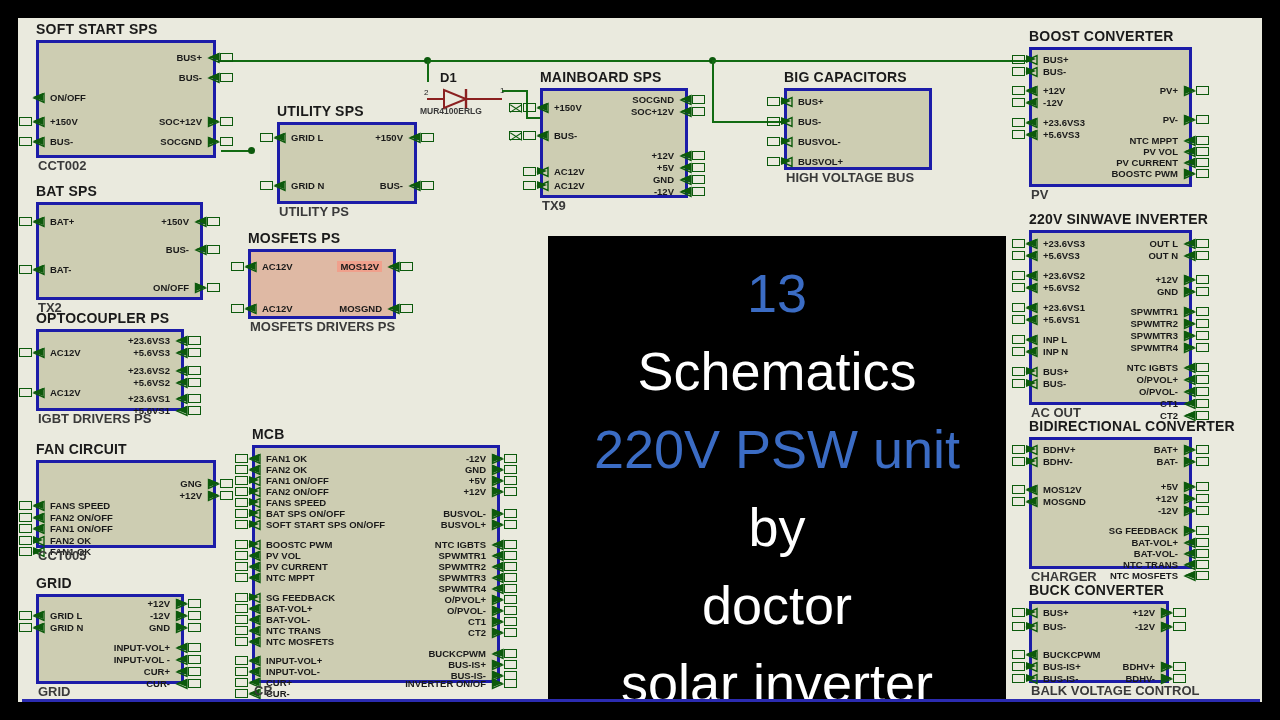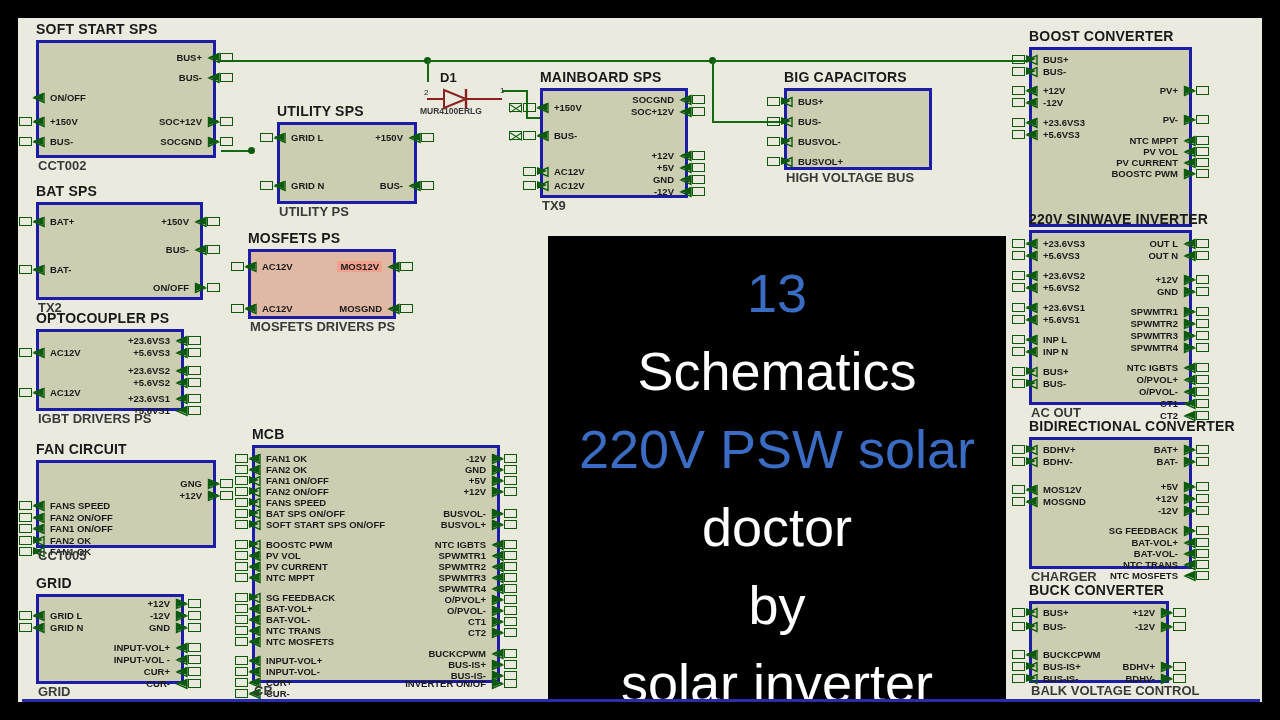--- a/index.html
+++ b/index.html
@@ -1049,21 +1049,21 @@
             <span class="pad"></span>
             <span class="arw" style="left:-3px;">
               <svg width="12" height="10">
                 <polygon points="11,0.5 11,9.5 1,5" fill="none" stroke="#0c5a0c" stroke-width="1.4"></polygon>
               </svg>
             </span>
             <span class="lbl">BUSVOL+</span>
           </div>
           <div class="ref">HIGH VOLTAGE BUS</div>
         </div>
-        <div class="blk" style="left: 1011px; top: 29px; width: 163px; height: 180px;">
+        <div class="blk" style="left: 1011px; top: 29px; width: 163px; height: 140px;">
           <div class="title">BOOST CONVERTER</div>
           <div class="body"></div>
           <div class="pin left" style="top:7px;">
             <span class="pad"></span>
             <span class="arw" style="left:-3px;">
               <svg width="12" height="10">
                 <polygon points="11,0.5 11,9.5 1,5" fill="none" stroke="#0c5a0c" stroke-width="1.4"></polygon>
               </svg>
             </span>
             <span class="lbl">BUS+</span>
@@ -1596,20 +1596,20 @@
             </span>
             <span class="lbl">BDHV-</span>
           </div>
           <div class="ref">BALK VOLTAGE CONTROL</div>
         </div>
       </div>
 
     <div id="overlay">
         <div class="ln accent">13</div>
         <div class="ln">Schematics</div>
-        <div class="ln accent">220V PSW solar</div>
+        <div class="ln accent">220V PSW unit</div>
+        <div class="ln">by</div>
         <div class="ln">doctor</div>
-        <div class="ln">by</div>
         <div class="ln">solar inverter</div>
       </div>
   </div>
   <div id="bottom-rule"></div>
 </div>
 
 </body></html>

